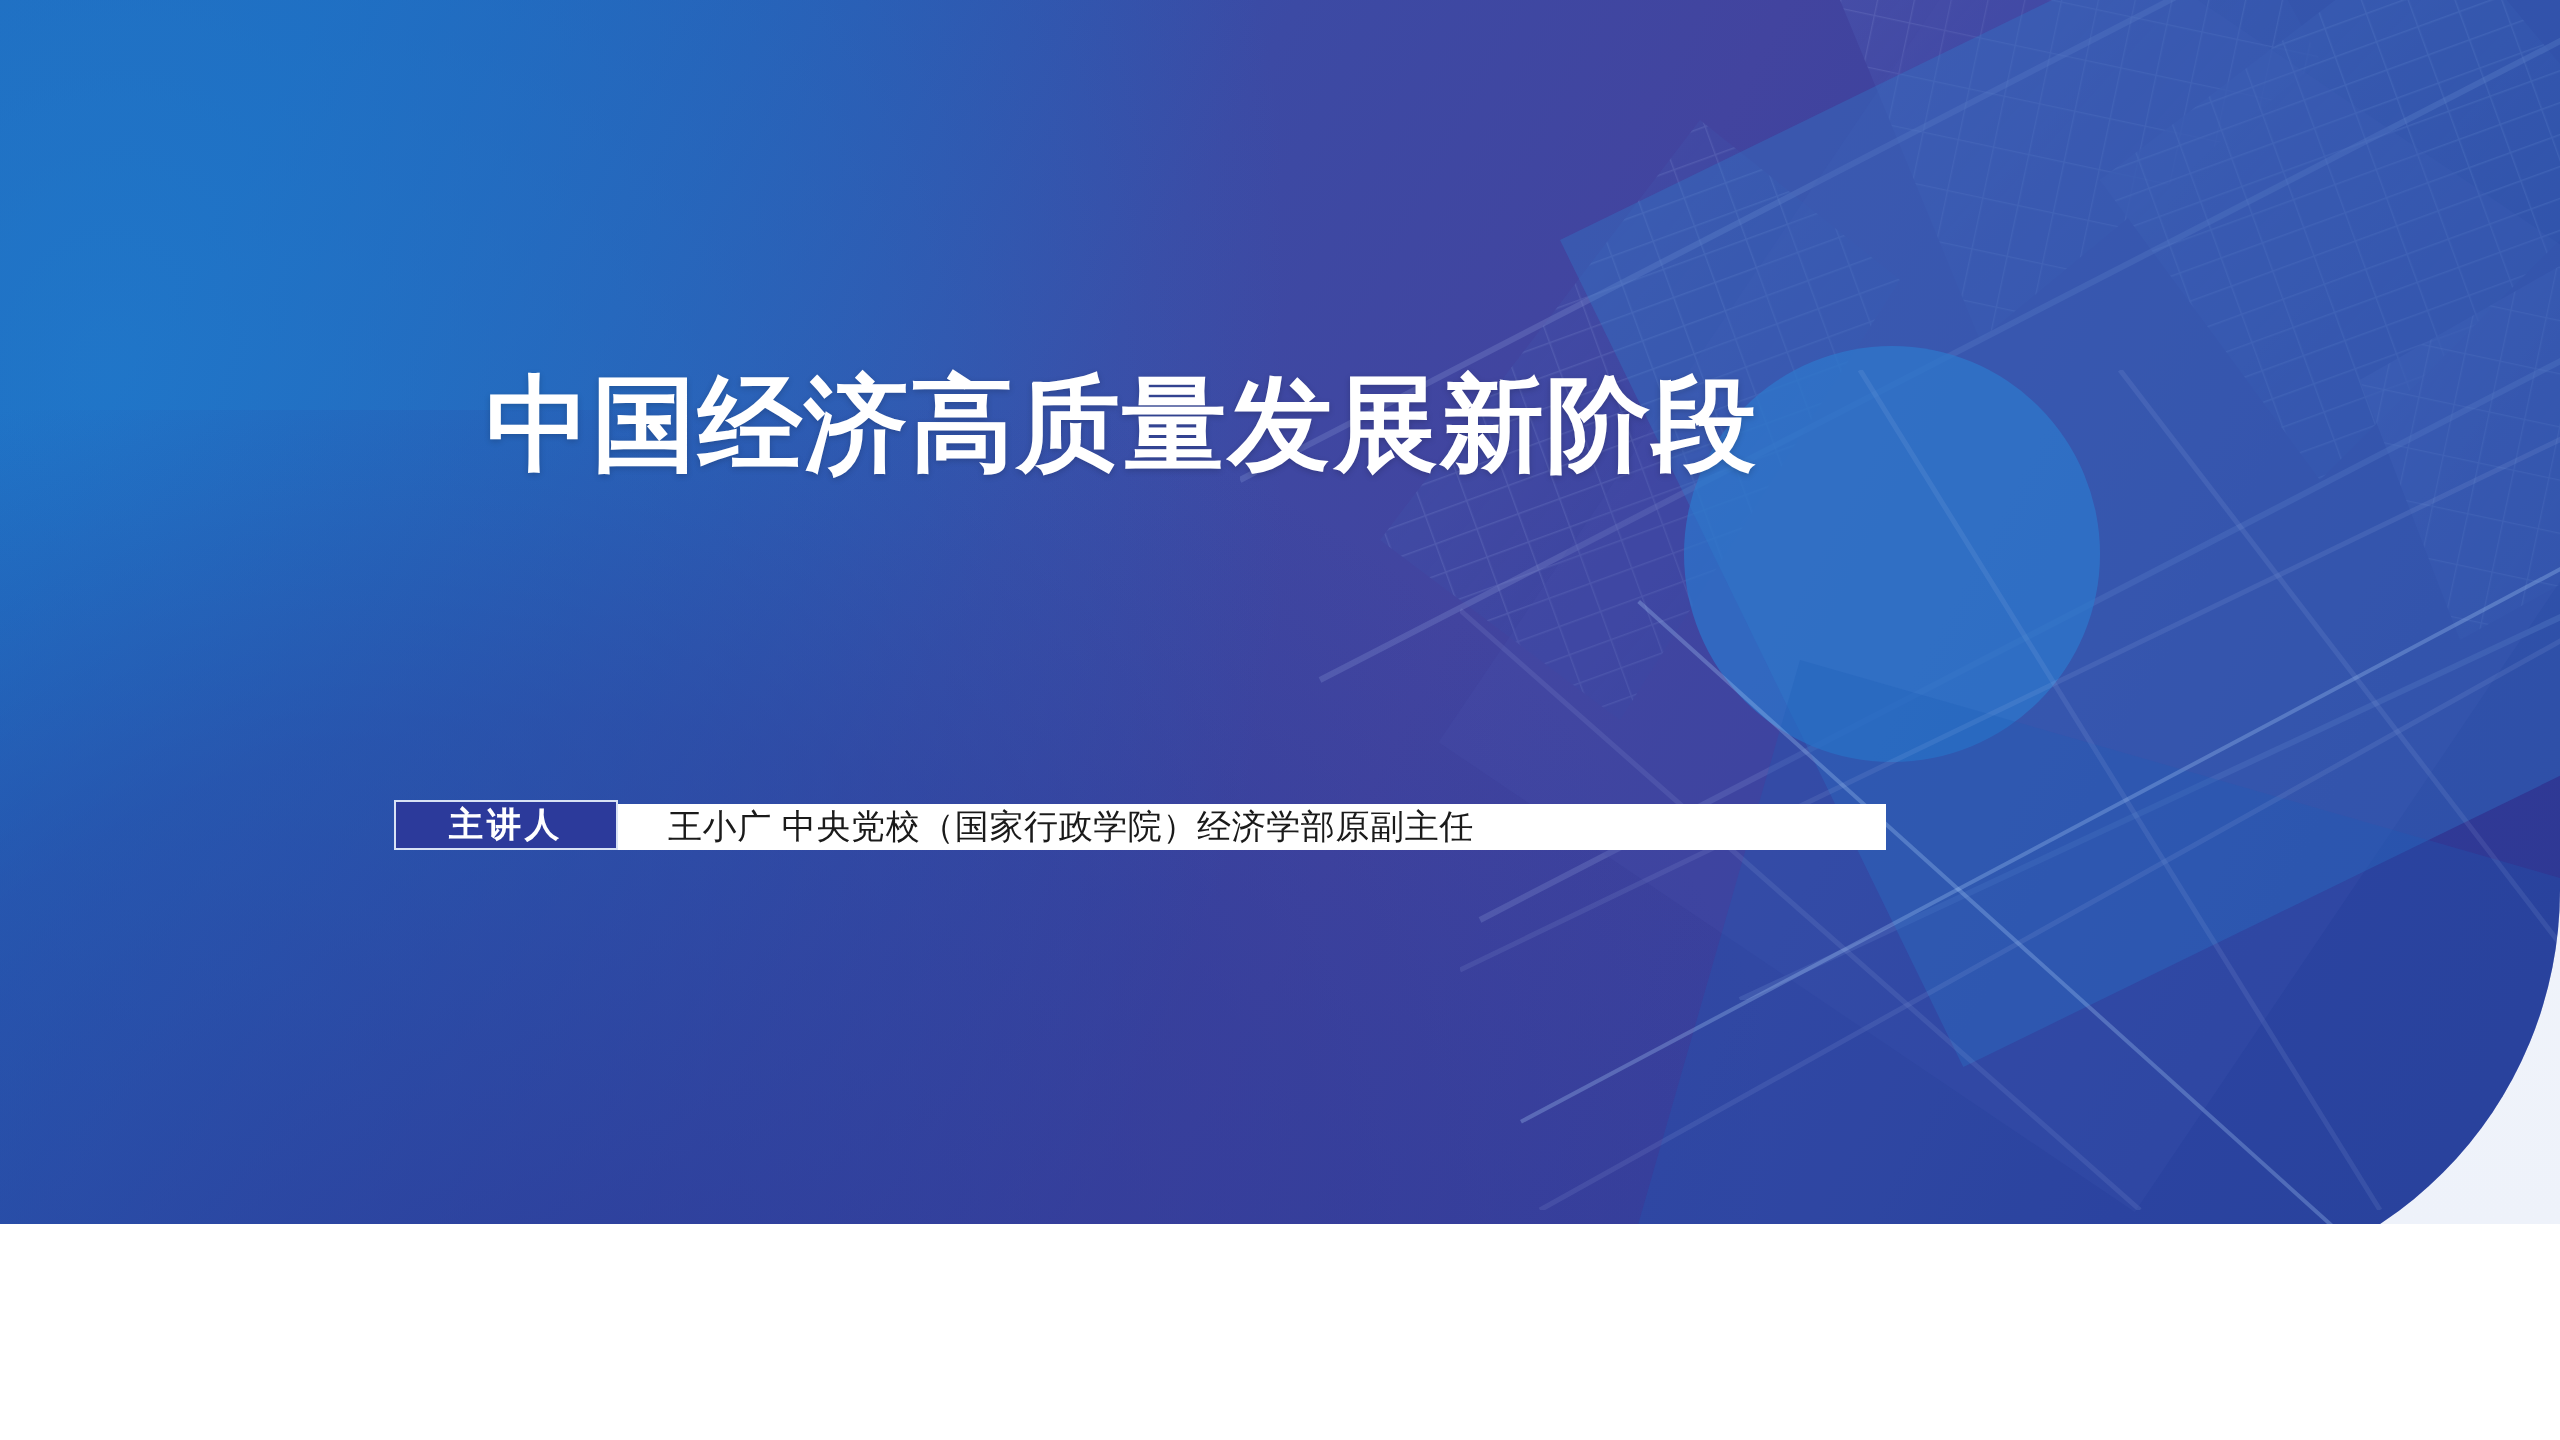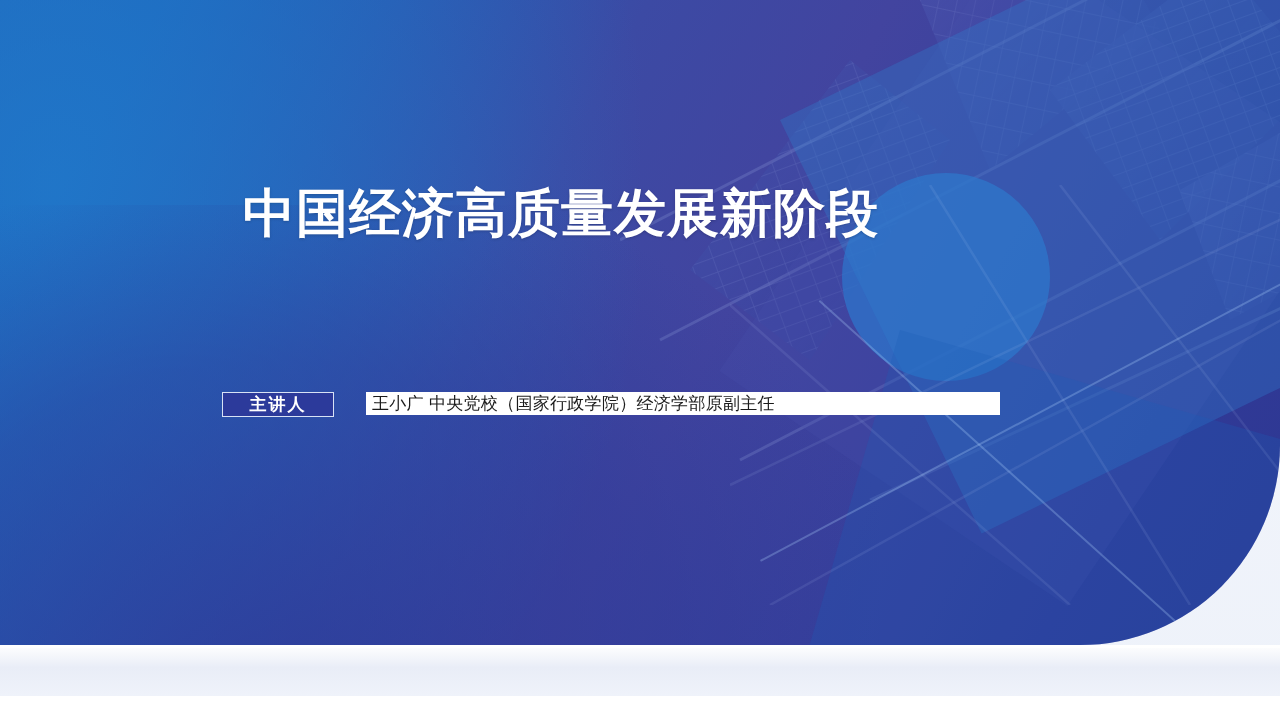--- a/index.html
+++ b/index.html
@@ -8,21 +8,21 @@
     width: 1280px;
     height: 720px;
     overflow: hidden;
     background: #ffffff;
     font-family: "Liberation Sans", "DejaVu Sans", sans-serif;
   }
 
   #stage {
     position: relative;
     width: 1280px;
-    height: 696px;
+    height: 612px;
     background: linear-gradient(180deg, #ffffff 0%, #f2f5fb 40%, #eef2fa 100%);
     overflow: hidden;
   }
 
   
   #slide {
     position: absolute;
     left: 0;
     top: 0;
     width: 1280px;
@@ -166,26 +166,25 @@
     line-height: 44px;
     font-weight: bold;
     letter-spacing: 0.5px;
     white-space: nowrap;
     text-shadow: 0 1px 3px rgba(0,0,0,0.18);
   }
 
   
   #speaker-bar {
     position: absolute;
-    left: 222px;
+    left: 197px;
     top: 392px;
     height: 33px;
     display: flex;
-    align-items: flex-start;
-    gap: 32px;
+    align-items: flex-end;
   }
   #speaker-label {
     width: 112px;
     background: #2c3a9b;
     border: 1px solid #d8e2f5;
     box-sizing: border-box;
     color: #ffffff;
     font-size: 17px;
     font-weight: bold;
     letter-spacing: 2px;
@@ -193,21 +192,21 @@
     align-items: center;
     justify-content: center;
   }
   #speaker-value {
     width: 634px;
     background: #ffffff;
     color: #1a1a1a;
     font-size: 17px;
     display: flex;
     align-items: center;
-    padding-left: 6px;
+    padding-left: 25px;
     box-sizing: border-box;
     letter-spacing: 0.3px;
     white-space: nowrap;
   }
 
   
   #page-below {
     position: absolute;
     left: 0;
     top: 645px;

